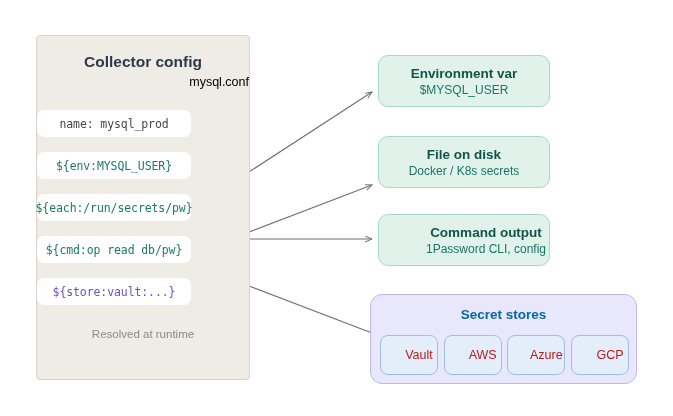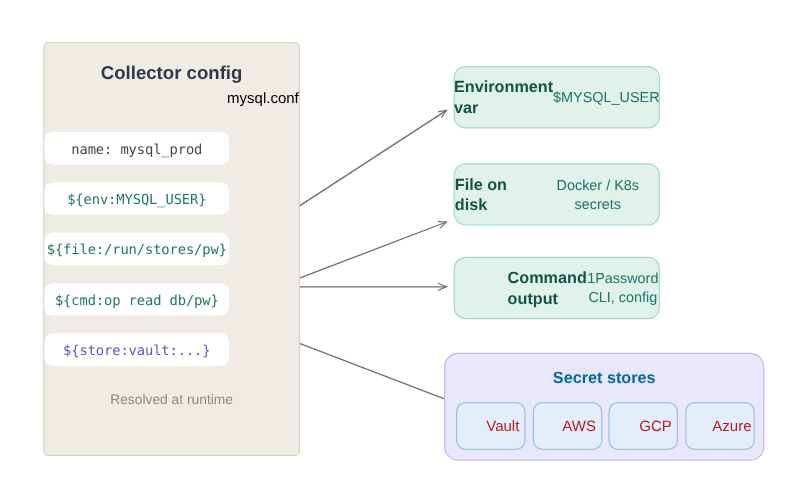--- a/index.html
+++ b/index.html
@@ -86,21 +86,21 @@
   .green-card {
     position: absolute;
     left: 378px;
     width: 172px;
     height: 52px;
     background: #e0f2ea;
     border: 1px solid #a8d9c4;
     border-radius: 10px;
     box-sizing: border-box;
     display: flex;
-    flex-direction: row;
+    flex-direction: column;
     align-items: center;
     justify-content: center;
   }
   .green-title {
     font-size: 13.5px;
     font-weight: bold;
     color: #12544a;
     line-height: 17px;
   }
   .green-sub {
@@ -170,21 +170,21 @@
     <line x1="249" y1="239" x2="372" y2="239" stroke="#6f6f6f" stroke-width="1.1" marker-end="url(#arrowhead)"></line>
     <line x1="249" y1="286" x2="372" y2="333" stroke="#6f6f6f" stroke-width="1.1"></line>
   </svg>
 
   <div class="config-panel">
     <div class="config-title">Collector config</div>
     <div class="config-subtitle">mysql.conf</div>
 
     <div class="config-row row-plain" style="top:74px;">name: mysql_prod</div>
     <div class="config-row row-expr" style="top:116px;">${env:MYSQL_USER}</div>
-    <div class="config-row row-expr" style="top:158px;">${file:/run/stores/pw}</div>
+    <div class="config-row row-expr" style="top:158px;">${each:/run/secrets/pw}</div>
     <div class="config-row row-expr" style="top:200px;">${cmd:op read db/pw}</div>
     <div class="config-row row-store" style="top:242px;">${store:vault:...}</div>
 
     <div class="config-footer">
       <div>Resolved at runtime</div>
     </div>
   </div>
 
   <div class="green-card" style="top:55px;">
     <div class="green-title">Environment var</div>
@@ -199,18 +199,18 @@
   <div class="green-card" style="top:214px;padding-left:44px;">
     <div class="green-title">Command output</div>
     <div class="green-sub">1Password CLI, config</div>
   </div>
 
   <div class="stores-panel">
     <div class="stores-title">Secret stores</div>
     <div class="stores-chips">
       <div class="chip">Vault</div>
       <div class="chip">AWS</div>
+      <div class="chip">Azure</div>
       <div class="chip">GCP</div>
-      <div class="chip">Azure</div>
     </div>
   </div>
 
 </div>
 
 </body></html>

